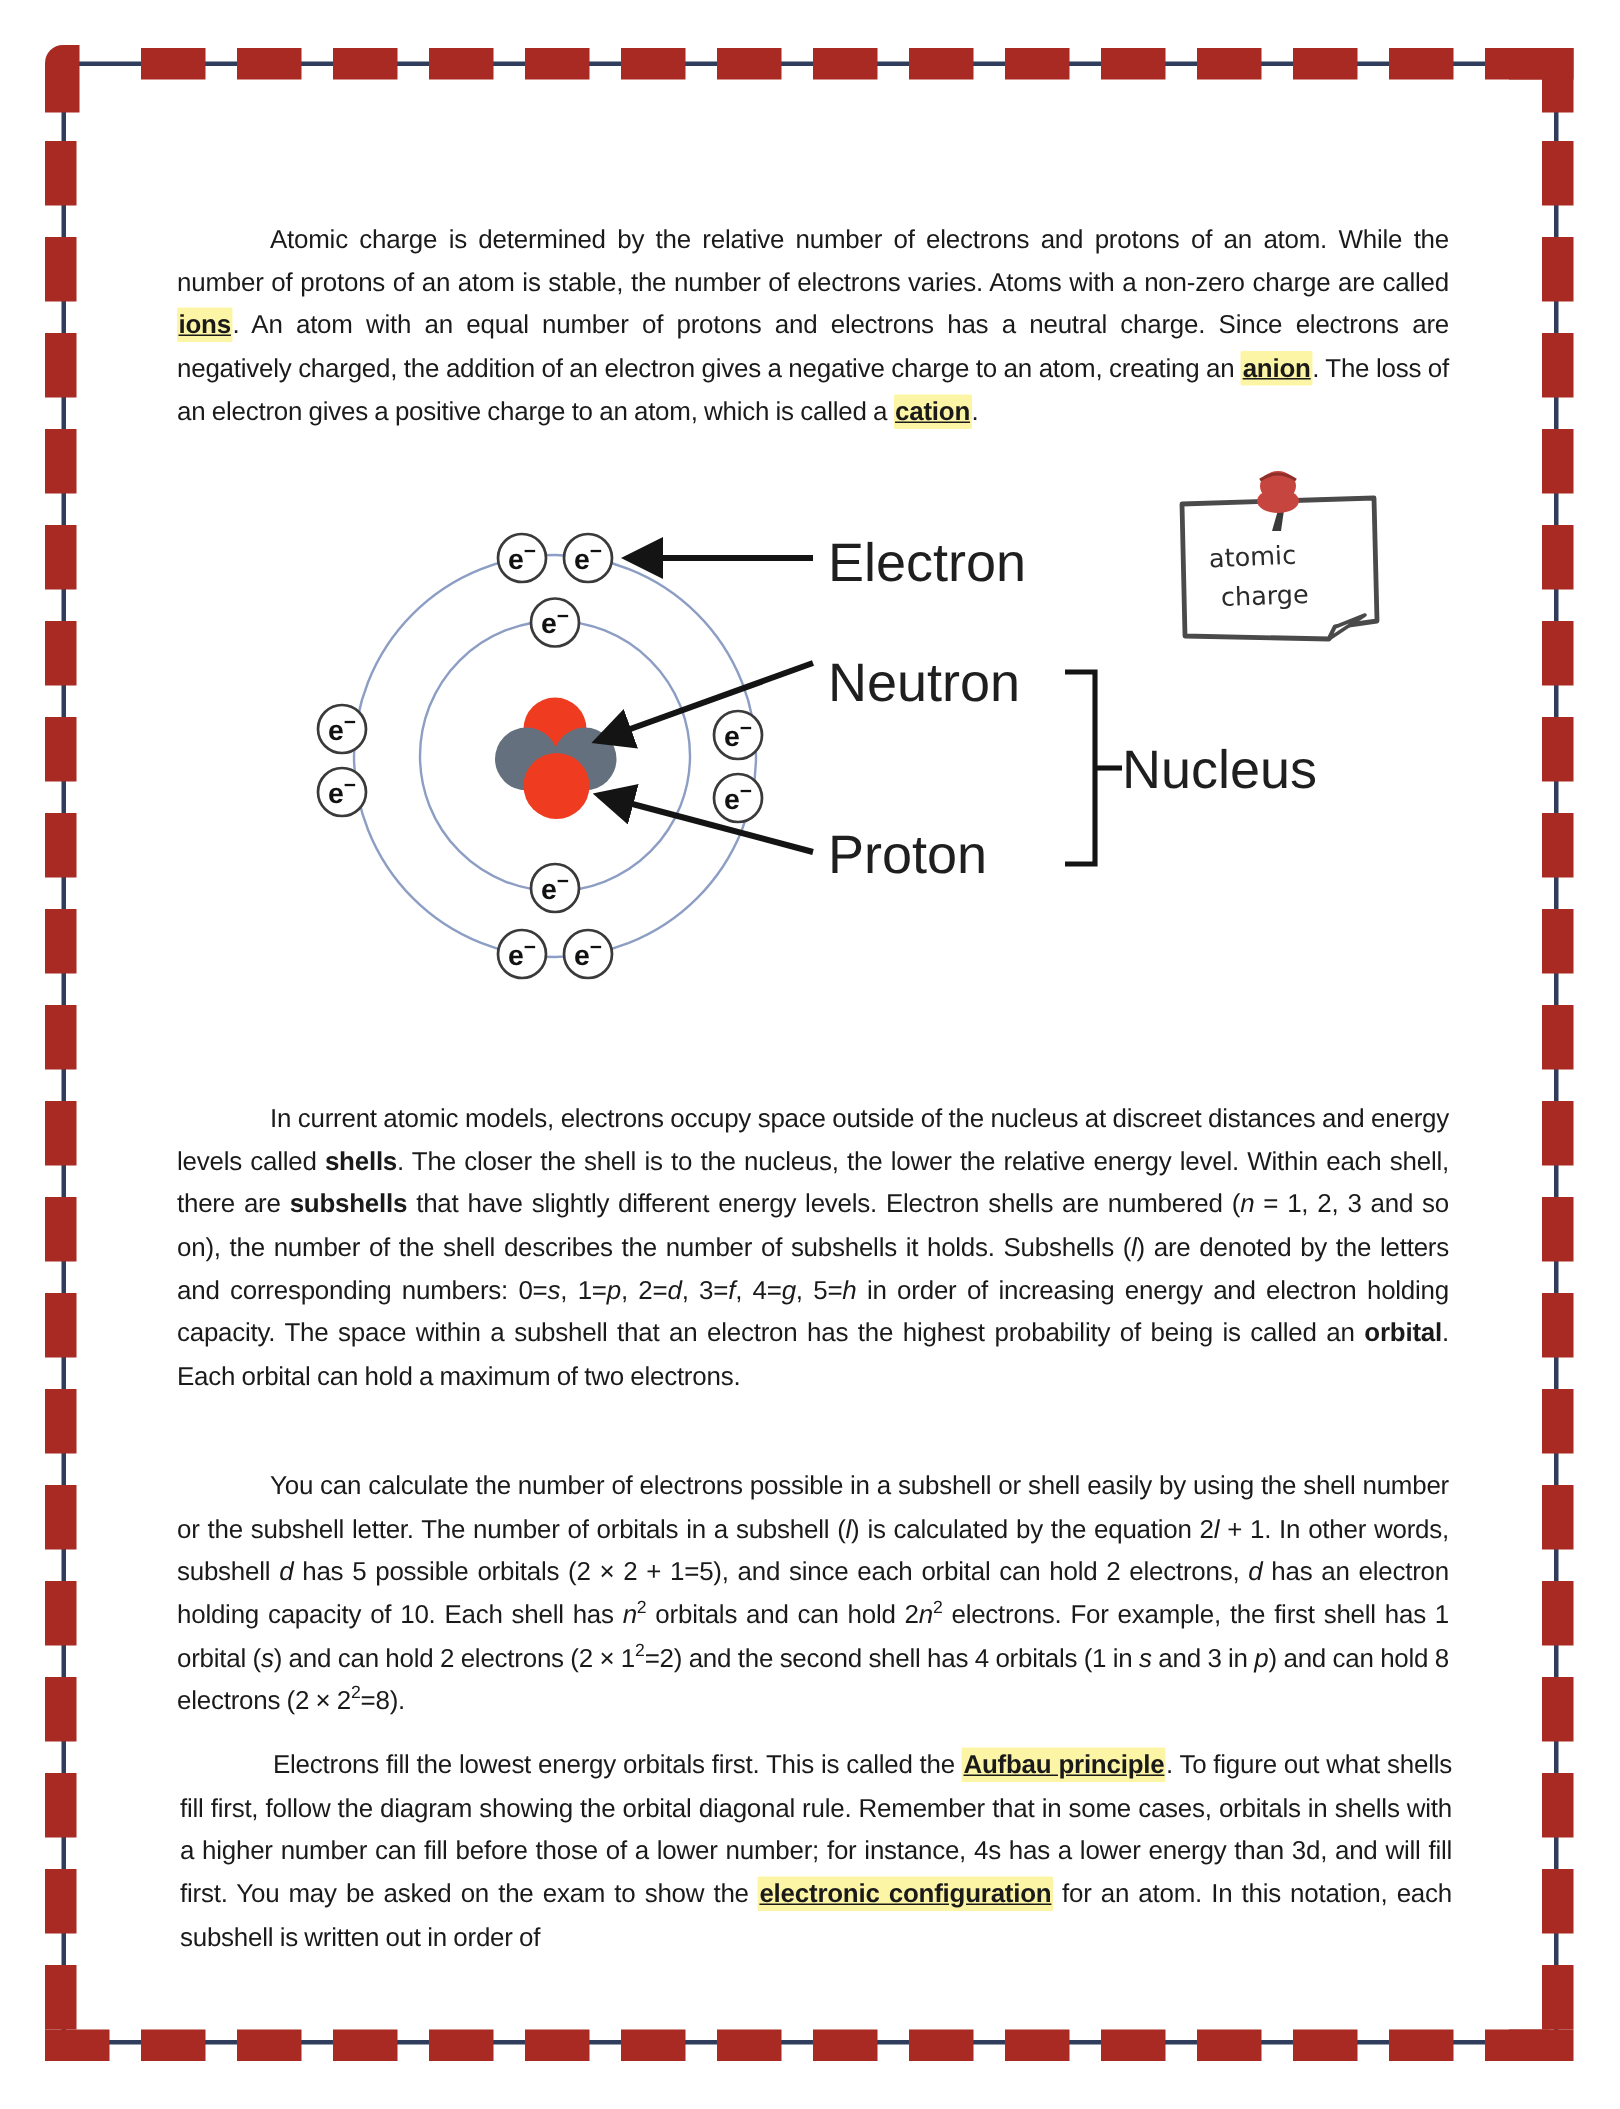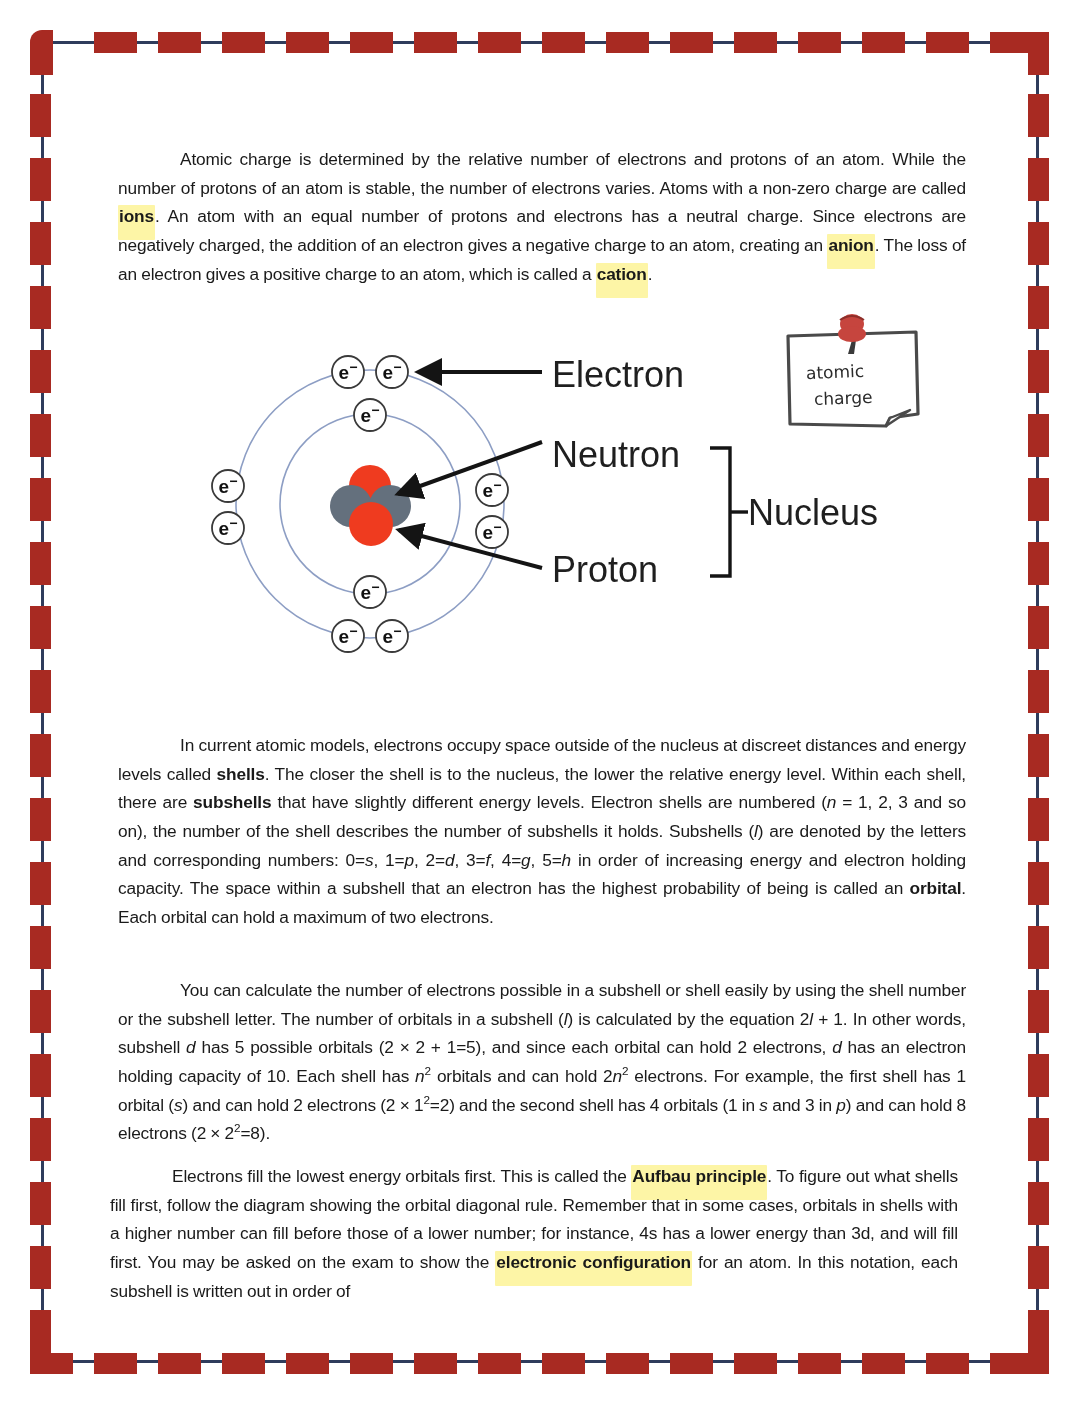--- a/index.html
+++ b/index.html
@@ -43,27 +43,27 @@
     color:#1a1a1a;
     font-size:17.3px;
     line-height:28.6px;
     text-align:justify;
     letter-spacing:-0.15px;
     word-spacing:-0.4px;
   }
   .para .indent{display:inline-block;width:62px;}
   .para b{font-weight:bold;}
   .para i{font-style:italic;}
-  .hl{background:#fdf5a6;padding:1px 1px 14px 1px;border-radius:1px;}
+  .hl{background:#fdf5a6;padding:1px 1px 2px 1px;border-radius:1px;text-decoration:underline;}
   sup{font-size:0.68em;vertical-align:super;line-height:0;}
 
   #p1{left:118px;top:128px;width:848px;}
   #p2{left:118px;top:714px;width:848px;}
   #p3{left:118px;top:959px;width:848px;}
-  #p4{left:110px;top:1145px;width:848px;}
+  #p4{left:120px;top:1145px;width:848px;}
 
   
   #atom-figure{
     position:absolute;
     left:186px;top:300px;
     width:760px;height:380px;
   }
   #atom-svg{position:absolute;left:0;top:0;}
 
   

